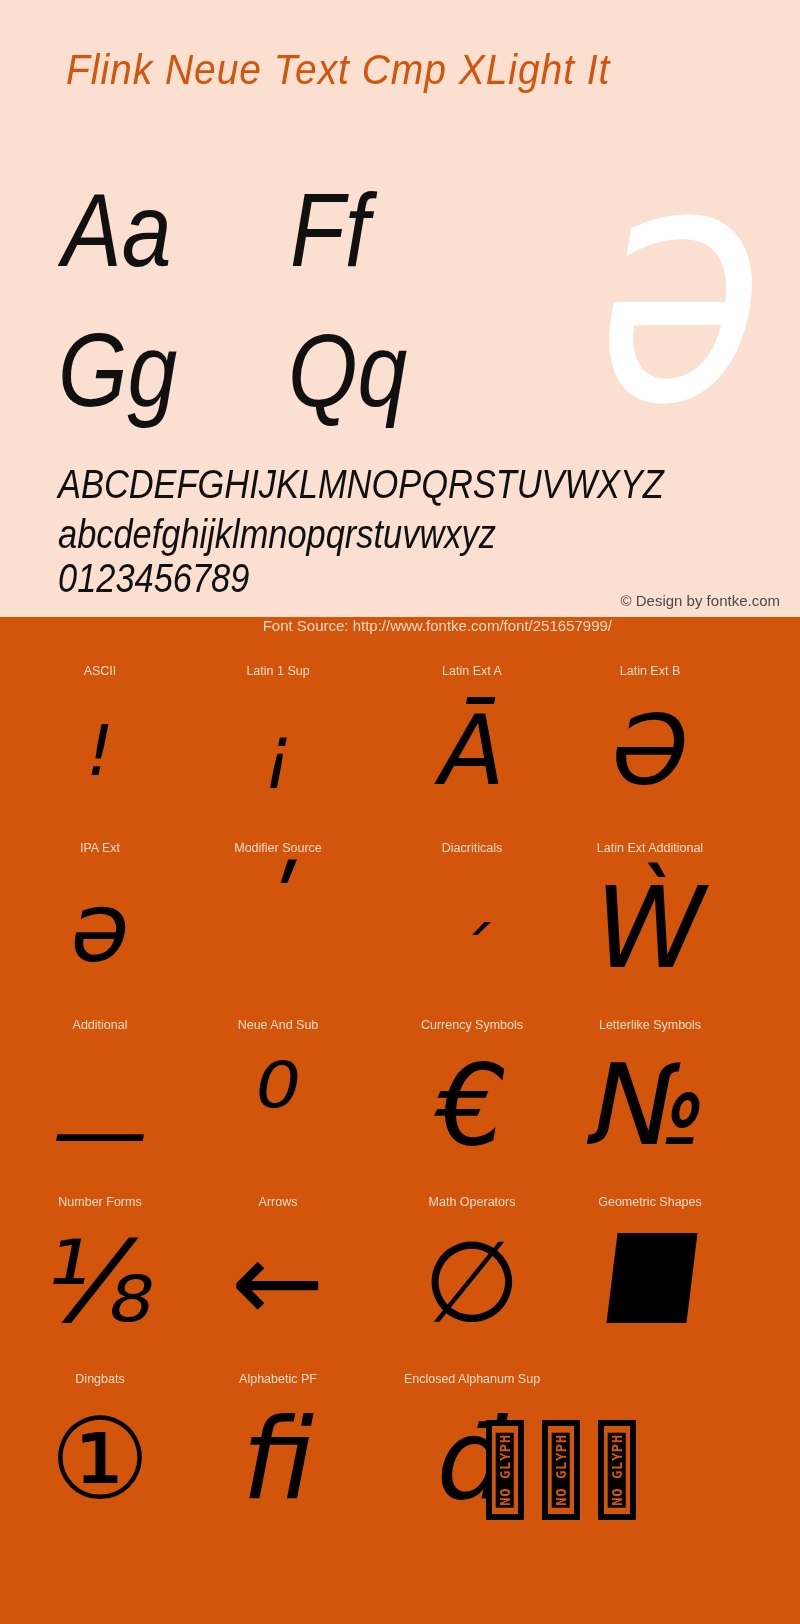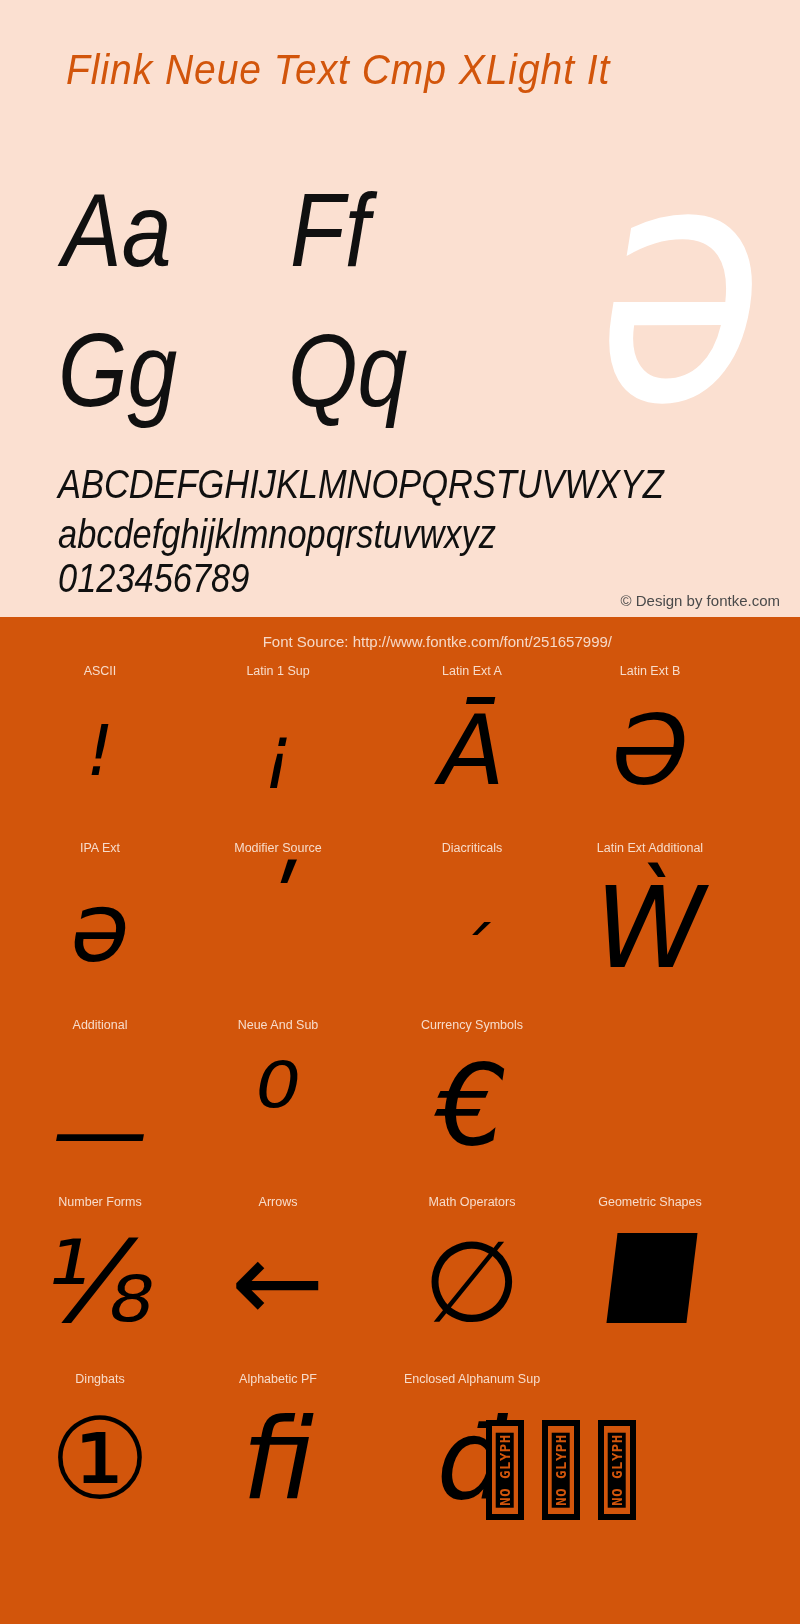--- a/index.html
+++ b/index.html
@@ -111,21 +111,21 @@
   }
 
   
   #source-bar {
     position: absolute;
     left: 0;
     top: 617px;
     width: 640px;
     height: 33px;
     display: flex;
-    align-items: flex-end;
+    align-items: flex-start;
     justify-content: flex-end;
     padding-right: 28px;
     box-sizing: border-box;
   }
   #source-text {
     font-size: 15px;
     color: #f6d9c8;
     font-family: "Liberation Sans", sans-serif;
     white-space: nowrap;
   }
@@ -293,20 +293,24 @@
         <div class="cell-label">Additional</div>
         <div class="cell-glyph shift-down">—</div>
       </div>
       <div class="glyph-cell col1">
         <div class="cell-label">Neue And Sub</div>
         <div class="cell-glyph lg">⁰</div>
       </div>
       <div class="glyph-cell col2">
         <div class="cell-label">Currency Symbols</div>
         <div class="cell-glyph lg">€</div>
+      </div>
+      <div class="glyph-cell col3">
+        <div class="cell-label">Letterlike Symbols</div>
+        <div class="cell-glyph lg">№</div>
       </div>
     </div>
     <div class="glyph-row">
       <div class="glyph-cell col0">
         <div class="cell-label">Number Forms</div>
         <div class="cell-glyph lg">⅛</div>
       </div>
       <div class="glyph-cell col1">
         <div class="cell-label">Arrows</div>
         <div class="cell-glyph lg">←</div>

